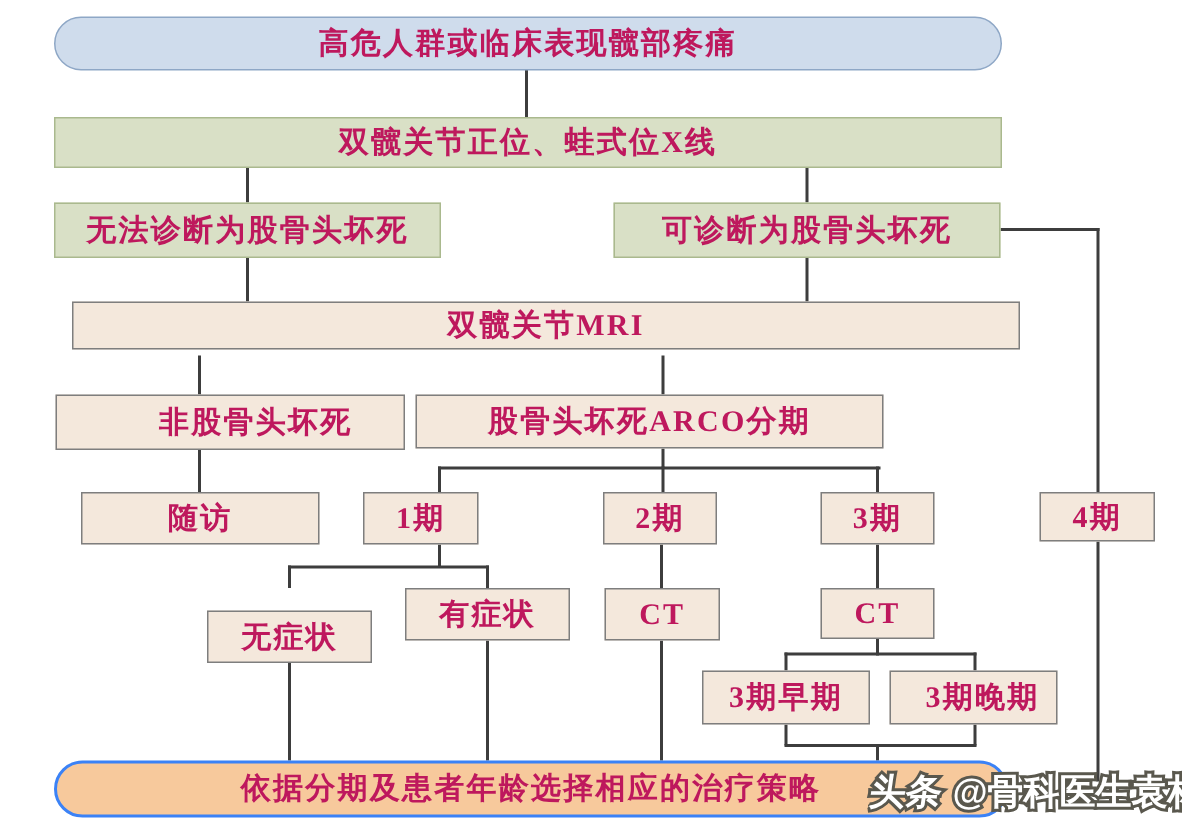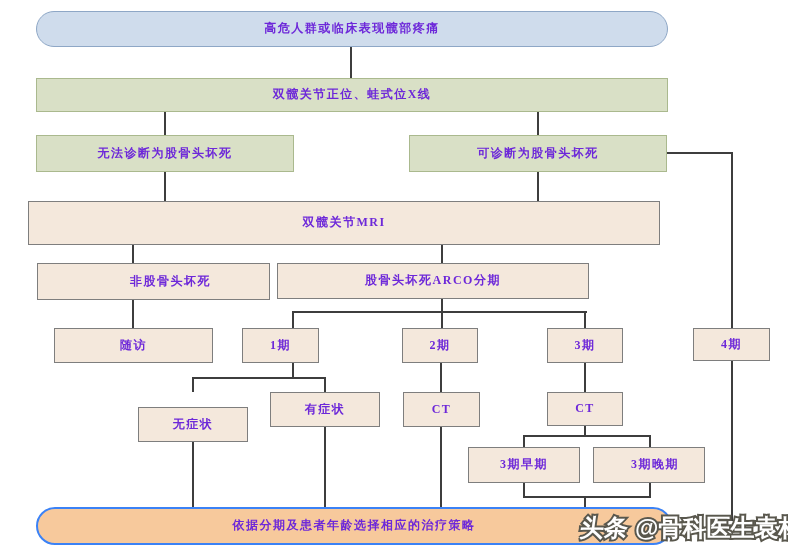--- a/index.html
+++ b/index.html
@@ -8,22 +8,22 @@
     width:788px;height:554px;
     background:#ffffff;
     font-family:"Liberation Serif","DejaVu Serif",serif;
     overflow:hidden;
   }
   .node{
     position:absolute;
     box-sizing:border-box;
     display:flex;align-items:center;justify-content:center;
     font-weight:bold;
-    font-size:12px;
-    color:#6d28d9;
+    font-size:20px;
+    color:#be185d;
     letter-spacing:1.5px;
     text-align:right;
     line-height:1.1;
   }
   .node.blue{
     background:#cfdcec;
     border:1.5px solid #8ea7c6;
     border-radius:18px;
   }
   .node.green{
@@ -100,21 +100,21 @@
       <div class="seg" style="left: 192px; top: 427px; width: 2px; height: 80px;"></div>
       <div class="seg" style="left: 324px; top: 427px; width: 2px; height: 80px;"></div>
       <div class="seg" style="left: 440px; top: 427px; width: 2px; height: 80px;"></div>
       <div class="seg" style="left: 731px; top: 361px; width: 2px; height: 160px;"></div>
     </div>
   <div id="layer-nodes">
       <div class="node blue" style="left: 36px; top: 11px; width: 632px; height: 36px;">高危人群或临床表现髋部疼痛</div>
       <div class="node green" style="left: 36px; top: 78px; width: 632px; height: 34px;">双髋关节正位、蛙式位X线</div>
       <div class="node green" style="left: 36px; top: 135px; width: 258px; height: 37px;">无法诊断为股骨头坏死</div>
       <div class="node green" style="left: 409px; top: 135px; width: 258px; height: 37px;">可诊断为股骨头坏死</div>
-      <div class="node beige" style="left: 28px; top: 201px; width: 632px; height: 44px;">双髋关节MRI</div>
+      <div class="node beige" style="left: 48px; top: 201px; width: 632px; height: 32px;">双髋关节MRI</div>
       <div class="node beige" style="left: 37px; top: 263px; width: 233px; height: 37px; padding-left: 34px;">非股骨头坏死</div>
       <div class="node beige" style="left: 277px; top: 263px; width: 312px; height: 36px;">股骨头坏死ARCO分期</div>
       <div class="node beige" style="left: 54px; top: 328px; width: 159px; height: 35px;">随访</div>
       <div class="node beige" style="left: 242px; top: 328px; width: 77px; height: 35px;">1期</div>
       <div class="node beige" style="left: 402px; top: 328px; width: 76px; height: 35px;">2期</div>
       <div class="node beige" style="left: 547px; top: 328px; width: 76px; height: 35px;">3期</div>
       <div class="node beige" style="left: 693px; top: 328px; width: 77px; height: 33px;">4期</div>
       <div class="node beige" style="left: 138px; top: 407px; width: 110px; height: 35px;">无症状</div>
       <div class="node beige" style="left: 270px; top: 392px; width: 110px; height: 35px;">有症状</div>
       <div class="node beige" style="left: 403px; top: 392px; width: 77px; height: 35px;">CT</div>

